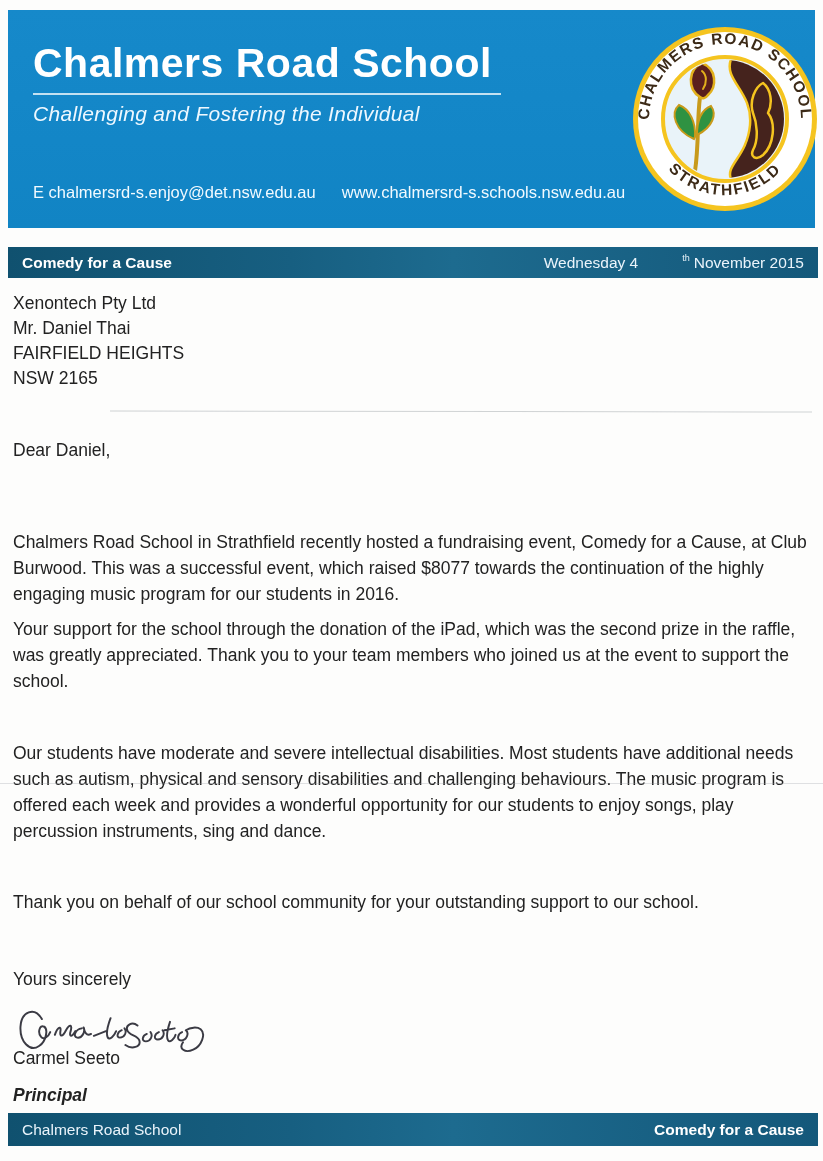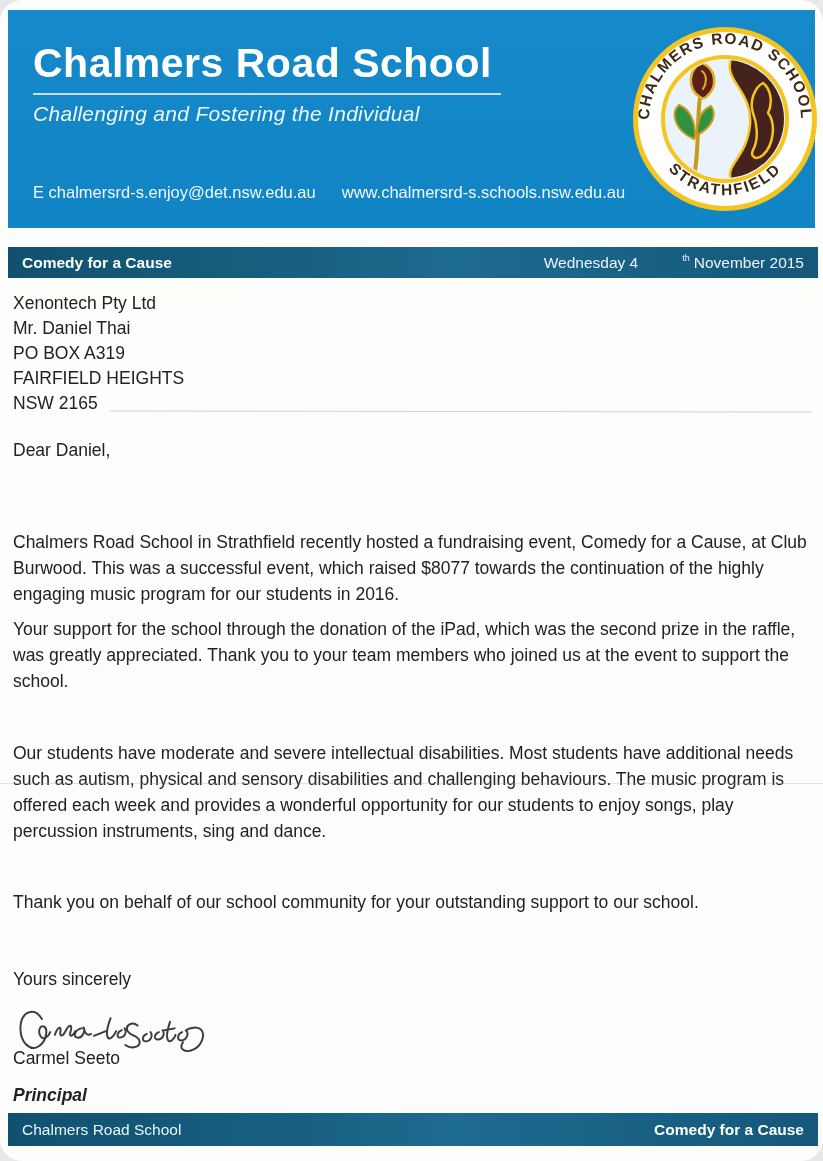--- a/index.html
+++ b/index.html
@@ -4,21 +4,20 @@
 <style>
   html,body{margin:0;padding:0;background:#e8e8e8;}
   .page{
     position:relative;
     width:823px;height:1161px;
     background:#fdfdfc;
     font-family:"Liberation Sans", sans-serif;
     color:#222;
     overflow:hidden;
     margin:0 auto;
-    border-radius:22px;
   }
   
   .masthead{
     position:absolute;left:8px;top:10px;width:807px;height:218px;
     background:linear-gradient(180deg,#1689ca 0%,#1386c7 60%,#1184c4 100%);
   }
   .school-name{
     position:absolute;left:25px;top:30px;margin:0;
     font-size:41px;font-weight:bold;color:#ffffff;letter-spacing:.5px;
   }
@@ -120,21 +119,20 @@
   </header>
 
   <div class="bar subject">
     <span class="bold">Comedy for a Cause</span>
     <span class="plain"><span>Wednesday 4</span><sup>th</sup><span class="date-suffix">November 2015</span></span>
   </div>
 
   <div class="recipient">
     <div>Xenontech Pty Ltd</div>
     <div>Mr. Daniel Thai</div>
-    <div>PO BOX A319</div>
     <div>FAIRFIELD HEIGHTS</div>
     <div>NSW 2165</div>
   </div>
 
   <div class="scan-line a1"></div>
 
   <div class="salutation">Dear Daniel,</div>
 
   <p class="para p1">Chalmers Road School in Strathfield recently hosted a fundraising event, Comedy for a Cause, at Club Burwood. This was a successful event, which raised $8077 towards the continuation of the highly engaging music program for our students in 2016.</p>
   <p class="para p2">Your support for the school through the donation of the iPad, which was the second prize in the raffle, was greatly appreciated. Thank you to your team members who joined us at the event to support the school.</p>

